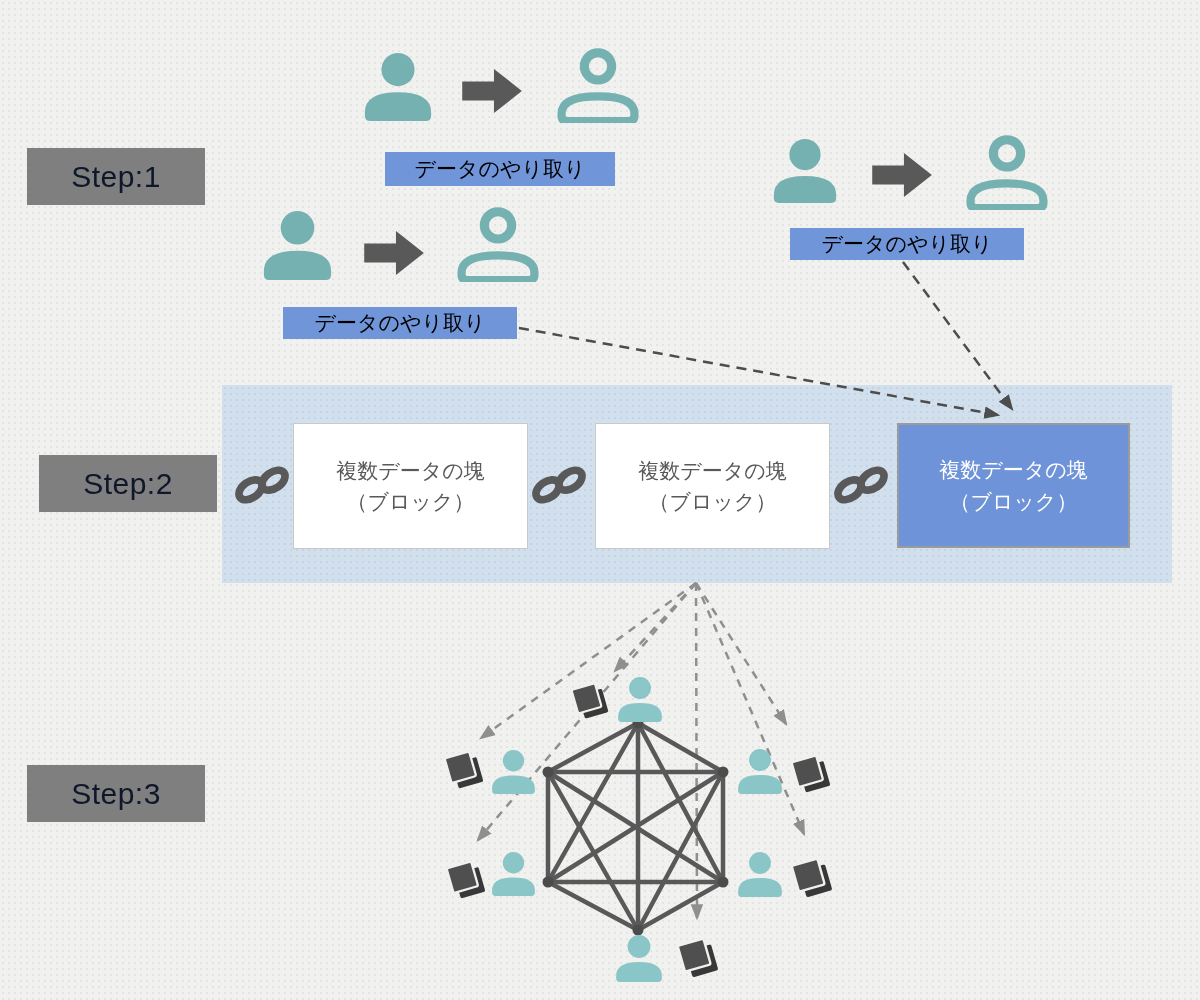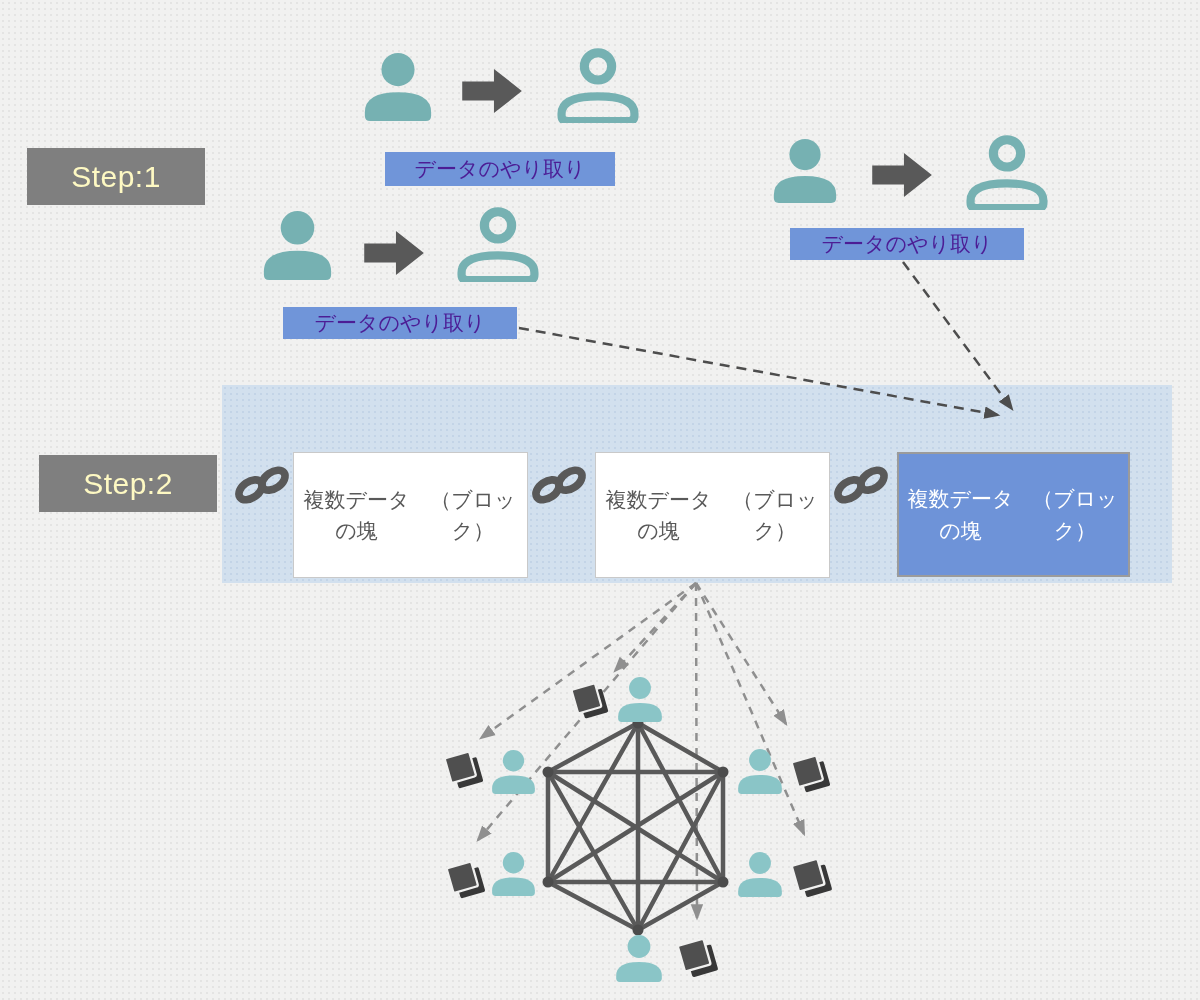--- a/index.html
+++ b/index.html
@@ -13,36 +13,36 @@
   .band{
     position:absolute;left:222px;top:385px;width:950px;height:198px;
     background-color:#d2e0ee;
     background-image:radial-gradient(#c3d4e7 1px, rgba(0,0,0,0) 1.1px);
     background-size:6px 6px;
     z-index:1;
   }
   .overlay{position:absolute;left:0;top:0;z-index:2;}
   .step-badge{
     position:absolute;left:27px;width:178px;height:57px;background:#7f7f7f;
-    color:#fef9c3;font-size:30px;display:flex;align-items:center;justify-content:center;
+    color:#0f172a;font-size:30px;display:flex;align-items:center;justify-content:center;
     z-index:3;letter-spacing:0.5px;
   }
   .badge-1{top:148px;}
   .badge-2{top:455px;margin-left:12px;}
   .badge-3{top:765px;}
   .exchange-label{
-    position:absolute;background:#7095d9;color:#4c1d95;font-size:21px;
+    position:absolute;background:#7095d9;color:#000000;font-size:21px;
     display:flex;align-items:center;justify-content:center;z-index:3;white-space:nowrap;
   }
   .label-1{left:385px;top:152px;width:230px;height:34px;}
   .label-2{left:283px;top:307px;width:234px;height:32px;}
   .label-3{left:790px;top:228px;width:234px;height:32px;}
   .block{
-    position:absolute;top:423px;display:flex;flex-direction:row;align-items:center;
-    justify-content:center;text-align:center;font-size:21px;line-height:1.5;z-index:3;margin-top:29px;
+    position:absolute;top:423px;display:flex;flex-direction:column;align-items:center;
+    justify-content:center;text-align:center;font-size:21px;line-height:1.5;z-index:3;
   }
   .block.white{background:#ffffff;border:1px solid #c9c9c9;color:#595959;width:233px;height:124px;}
   .block.blue{background:#6e93d8;border:2px solid #9b9b9b;color:#ffffff;width:229px;height:121px;}
   .block-1{left:293px;}
   .block-2{left:595px;}
   .block-3{left:897px;}
 </style>
 </head>
 <body>
 
@@ -154,20 +154,23 @@
     <use href="#sym-device" x="790" y="855" width="44" height="46"></use>
     <use href="#sym-device" x="676" y="935" width="44" height="46"></use>
   </svg>
 
   <div class="step-badge badge-1">
     <span>Step:1</span>
   </div>
   <div class="step-badge badge-2">
     <span>Step:2</span>
   </div>
+  <div class="step-badge badge-3">
+    <span>Step:3</span>
+  </div>
 
   <div class="exchange-label label-1">
     <span>データのやり取り</span>
   </div>
   <div class="exchange-label label-2">
     <span>データのやり取り</span>
   </div>
   <div class="exchange-label label-3">
     <span>データのやり取り</span>
   </div>

